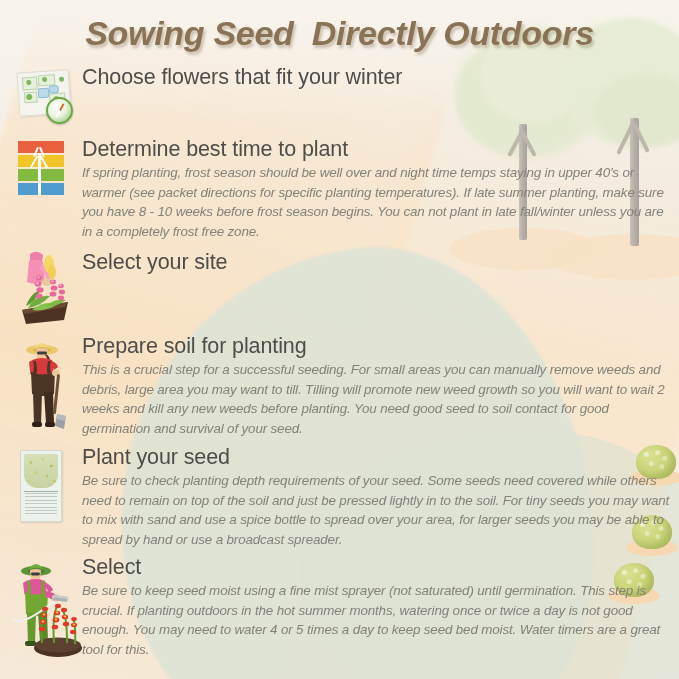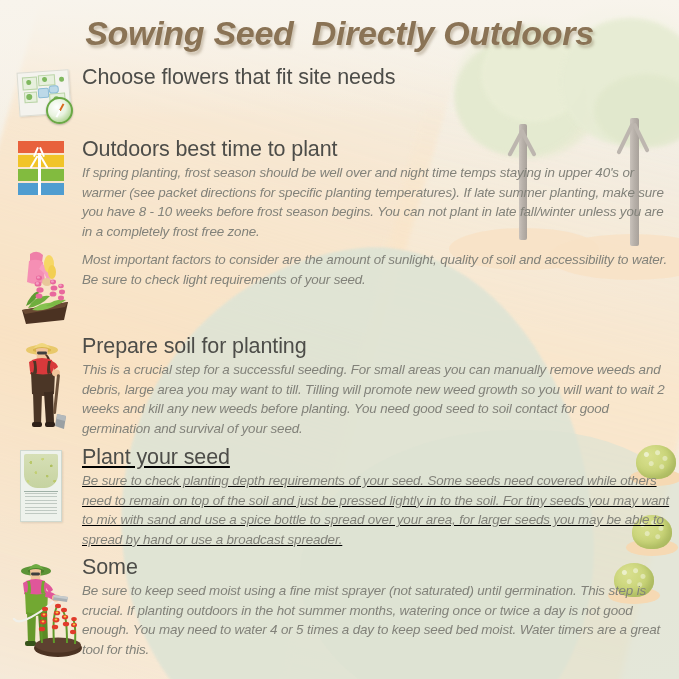--- a/index.html
+++ b/index.html
@@ -376,42 +376,42 @@
             <div class="dot" style="left:7px;  top:21px; width:6px; height:6px;"></div>
             <div class="dot" style="left:34px; top:25px; width:6px; height:6px;"></div>
             <div class="dot" style="left:41px; top:6px;  width:5px; height:5px;"></div>
           </div>
           <div class="compass">
             <div class="needle"></div>
           </div>
         </div>
       </div>
       <div class="text-cell">
-        <h2 class="step-heading">Choose flowers that fit site needs</h2>
+        <h2 class="step-heading">Choose flowers that fit your winter</h2>
       </div>
     </div>
 
     <div class="step" style="top:135px;">
       <div class="icon-cell">
         <div class="ico ico-seasons" style="top:6px;">
           <div class="band b1"></div>
           <div class="band b2"></div>
           <div class="band b3"></div>
           <div class="band b4"></div>
           <div class="treewhite">
             <i style="left:6px; top:10px; width:3px; height:42px;"></i>
             <i style="left:1px; top:12px; width:2px; height:14px; transform:rotate(30deg);"></i>
             <i style="left:11px; top:12px; width:2px; height:14px; transform:rotate(-30deg);"></i>
             <i style="left:3px; top:4px; width:2px; height:10px; transform:rotate(24deg);"></i>
             <i style="left:9px; top:4px; width:2px; height:10px; transform:rotate(-24deg);"></i>
           </div>
         </div>
       </div>
       <div class="text-cell">
-        <h2 class="step-heading">Outdoors best time to plant</h2>
+        <h2 class="step-heading">Determine best time to plant</h2>
         <p class="step-body">If spring planting, frost season should be well over and  night time temps staying in upper 40's or warmer (see packet directions for specific planting temperatures). If late summer planting, make sure you have 8 - 10 weeks before frost season begins. You can not plant in late fall/winter unless you are in a completely frost free zone.</p>
       </div>
     </div>
 
     <div class="step" style="top:248px;">
       <div class="icon-cell">
         <div class="ico ico-flowers" style="top:0px;">
           <svg width="58" height="80" viewBox="0 0 58 80">
 
             <path d="M14 6 q7-5 13 1 l-1 7 q-6 4 -12 0 z" fill="#ef7fa8"></path>
@@ -445,21 +445,21 @@
             <g fill="#f59ec2">
               <ellipse cx="22.4" cy="29.4" rx="1.5" ry="1.2"></ellipse>
               <ellipse cx="21.4" cy="35.4" rx="1.6" ry="1.3"></ellipse>
               <ellipse cx="36.4" cy="33.4" rx="1.5" ry="1.2"></ellipse>
               <ellipse cx="44.4" cy="37.4" rx="1.4" ry="1.1"></ellipse>
             </g>
           </svg>
         </div>
       </div>
       <div class="text-cell">
-        <p class="step-body">Most important factors to consider are the amount of sunlight, quality of soil and accessibility to water. Be sure to check light  requirements of your seed.</p>
+        <h2 class="step-heading">Select your site</h2>
       </div>
     </div>
 
     <div class="step" style="top:332px;justify-content:center;">
       <div class="icon-cell" style="height:100px;">
         <div class="ico ico-gardener" style="top:2px;">
           <svg width="58" height="100" viewBox="0 0 58 100">
 
             <ellipse cx="26" cy="16" rx="16" ry="5" fill="#e9c96b"></ellipse>
             <path d="M17 15 q9 -12 18 0 z" fill="#f0d77e"></path>
@@ -491,21 +491,21 @@
             <path d="M41 80 l9 2 l-1 5 l-8 -2 z" fill="#b3b9bc"></path>
           </svg>
         </div>
       </div>
       <div class="text-cell">
         <h2 class="step-heading">Prepare soil for planting</h2>
         <p class="step-body">This is a crucial step for a successful seeding. For small areas you can manually remove weeds and debris, large area you may want to till. Tilling will promote new weed growth so you will want to wait 2 weeks and kill any new weeds before planting. You need good seed to soil contact for good germination and survival of your seed.</p>
       </div>
     </div>
 
-    <div class="step" style="top:443px;text-decoration:underline;">
+    <div class="step" style="top:443px;">
       <div class="icon-cell" style="height:84px;">
         <div class="ico ico-packet" style="top:5px;">
           <div class="pk">
             <div class="seedfield"></div>
             <div class="divider"></div>
             <div class="lines"></div>
           </div>
         </div>
       </div>
       <div class="text-cell">
@@ -578,19 +578,19 @@
                 <ellipse cx="31" cy="66.4" rx="1.4" ry="1"></ellipse>
               <ellipse cx="45" cy="57.4" rx="1.4" ry="1"></ellipse>
                 <ellipse cx="44" cy="64.4" rx="1.4" ry="1"></ellipse>
               <ellipse cx="53" cy="61.4" rx="1.4" ry="1"></ellipse>
                 <ellipse cx="62" cy="69.4" rx="1.3" ry="1"></ellipse>
             </g>
           </svg>
         </div>
       </div>
       <div class="text-cell">
-        <h2 class="step-heading">Some</h2>
+        <h2 class="step-heading">Select</h2>
         <p class="step-body">Be sure to keep seed moist using a fine mist sprayer (not saturated) until germination. This step is crucial. If planting outdoors in the hot summer months, watering once  or twice a day is not good enough. You may need to water 4 or 5 times a day to keep seed bed moist. Water timers are a great tool for this.</p>
       </div>
     </div>
 
   </div>
 </div>
 
 </body></html>

